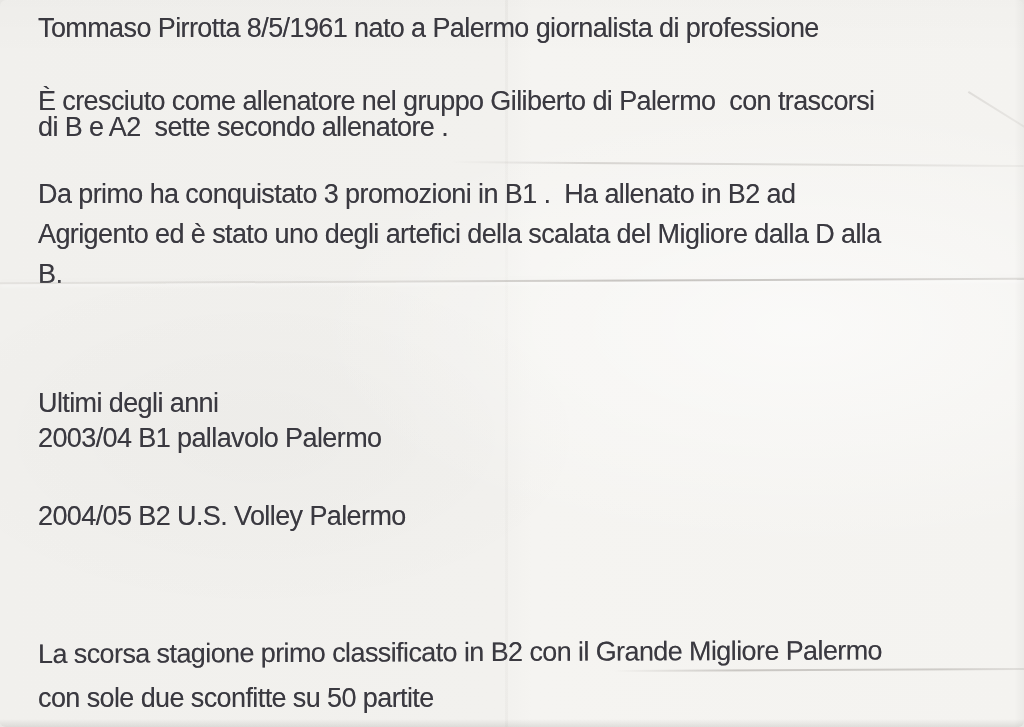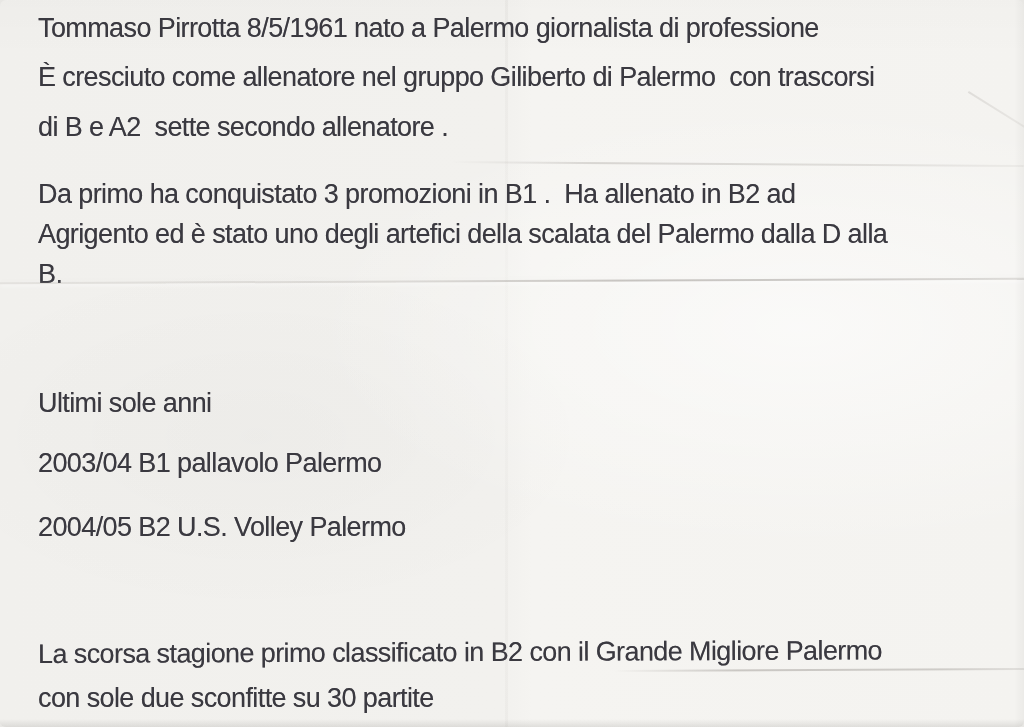--- a/index.html
+++ b/index.html
@@ -25,28 +25,28 @@
     left: 38px;
     font-size: 27px;
     letter-spacing: -0.6px;
     line-height: 27px;
     color: #3a3940;
     white-space: pre;
     text-shadow: 0 0 0.6px rgba(58,57,64,0.55);
   }
   
   .l1  { top: 15px; }
-  .l2  { top: 64px; }
+  .l2  { top: 88px; }
   .l3  { top: 114px; }
   .l4  { top: 181px; }
   .l5  { top: 221px; }
   .l6  { top: 261px; }
   .l7  { top: 390px; }
-  .l8  { top: 450px; }
-  .l9  { top: 514px; }
+  .l8  { top: 425px; }
+  .l9  { top: 503px; }
   .l10 { top: 578px; }
   .l11 { top: 641px; transform: rotate(-0.25deg); transform-origin: left center; }
   .l12 { top: 685px; }
 
   
   .crease { position: absolute; pointer-events: none; }
   .crease-h-top {
     top: 163px; left: 44%; width: 56%; height: 2px;
     background: linear-gradient(90deg, rgba(160,155,150,0) 0%, rgba(160,155,150,0.35) 25%, rgba(170,165,160,0.3) 70%, rgba(160,155,150,0.1) 100%);
     transform: rotate(0.4deg);
@@ -84,27 +84,27 @@
 </style>
 </head>
 <body>
 
 <div id="scan-page">
 
   <div class="text-line l1">Tommaso Pirrotta 8/5/1961 nato a Palermo giornalista di professione</div>
   <div class="text-line l2">È cresciuto come allenatore nel gruppo Giliberto di Palermo  con trascorsi</div>
   <div class="text-line l3">di B e A2  sette secondo allenatore .</div>
   <div class="text-line l4">Da primo ha conquistato 3 promozioni in B1 .  Ha allenato in B2 ad</div>
-  <div class="text-line l5">Agrigento ed è stato uno degli artefici della scalata del Palermo dalla D alla</div>
+  <div class="text-line l5">Agrigento ed è stato uno degli artefici della scalata del Migliore dalla D alla</div>
   <div class="text-line l6">B.</div>
-  <div class="text-line l7">Ultimi sole anni</div>
+  <div class="text-line l7">Ultimi degli anni</div>
   <div class="text-line l8">2003/04 B1 pallavolo Palermo</div>
   <div class="text-line l9">2004/05 B2 U.S. Volley Palermo</div>
   <div class="text-line l11">La scorsa stagione primo classificato in B2 con il Grande Migliore Palermo</div>
-  <div class="text-line l12">con sole due sconfitte su 30 partite</div>
+  <div class="text-line l12">con sole due sconfitte su 50 partite</div>
 
   <div class="crease crease-h-top"></div>
   <div class="crease crease-h-mid"></div>
   <div class="crease crease-h-bottom"></div>
   <div class="crease crease-v-fold"></div>
   <div class="crease crease-diag-right"></div>
   <div class="crease edge-shadow-bottom"></div>
   <div class="crease edge-shadow-right"></div>
 
 </div>

